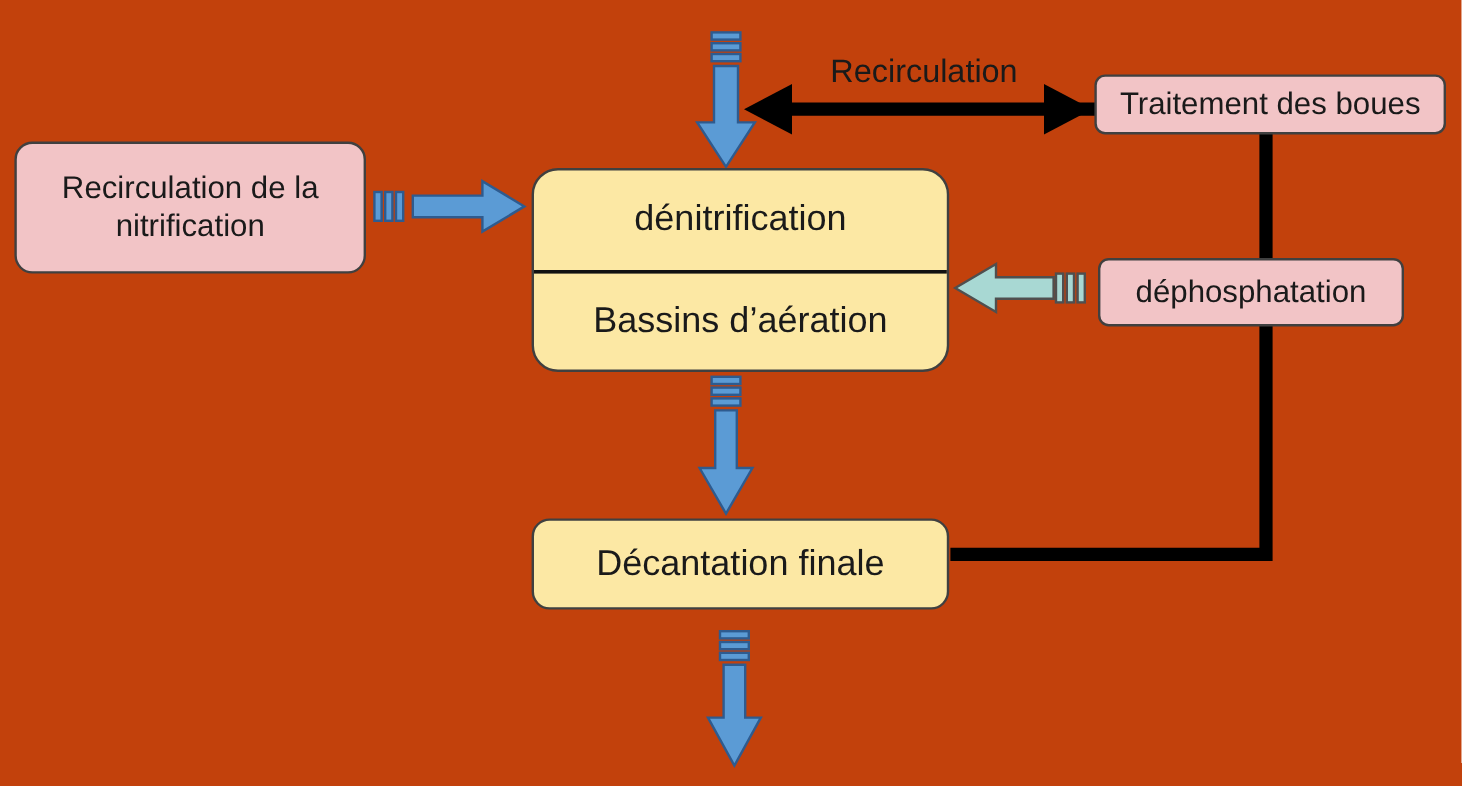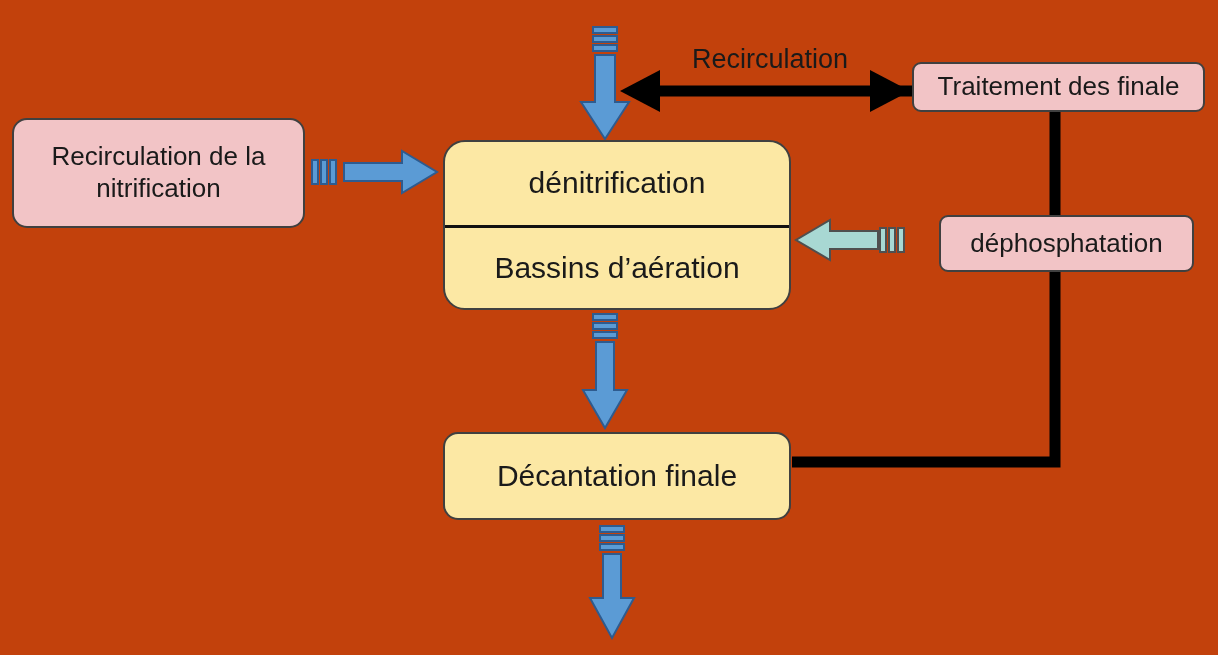--- a/index.html
+++ b/index.html
@@ -47,22 +47,22 @@
     align-items: center;
     justify-content: center;
     text-align: center;
     line-height: 1.22;
   }
   .box.pink { background: var(--box_pink, #F2C4C6); }
   .box.yellow { background: var(--box_yellow, #FCE8A4); }
 
   .box-traitement { left: 912px; top: 62px; width: 293px; height: 50px; border-radius: 9px; font-size: 26px; }
   .box-recirc-nitri { left: 12px; top: 118px; width: 293px; height: 110px; border-radius: 15px; font-size: 26px; padding: 0 26px; }
-  .box-dephos { left: 915px; top: 215px; width: 255px; height: 57px; border-radius: 9px; font-size: 26px; margin-left: 24px; }
-  .box-decantation { left: 443px; top: 432px; width: 348px; height: 88px; border-radius: 15px; font-size: 30px; }
+  .box-dephos { left: 915px; top: 215px; width: 255px; height: 57px; border-radius: 9px; font-size: 26px; }
+  .box-decantation { left: 443px; top: 432px; width: 348px; height: 76px; border-radius: 15px; font-size: 30px; }
 
   .box-bassins {
     left: 443px; top: 140px; width: 348px; height: 170px;
     border-radius: 22px;
     flex-direction: column;
     align-items: stretch;
     justify-content: flex-start;
     padding: 0;
     font-size: 30px;
   }
@@ -130,21 +130,21 @@
       <rect class="arrow-blue" x="600" y="526" width="24" height="6"></rect>
       <rect class="arrow-blue" x="600" y="535" width="24" height="6"></rect>
       <rect class="arrow-blue" x="600" y="544" width="24" height="6"></rect>
       <polygon class="arrow-blue" points="603,554 621,554 621,598 634,598 612,638 590,598 603,598"></polygon>
     </g>
   </svg>
 
   <div class="float-label">Recirculation</div>
 
   <div class="box pink box-traitement">
-    <span>Traitement des finale</span>
+    <span>Traitement des boues</span>
   </div>
 
   <div class="box pink box-recirc-nitri">
     <span>Recirculation de la nitrification</span>
   </div>
 
   <div class="box yellow box-bassins">
     <div class="cell top">dénitrification</div>
     <div class="cell bottom">Bassins d’aération</div>
   </div>

